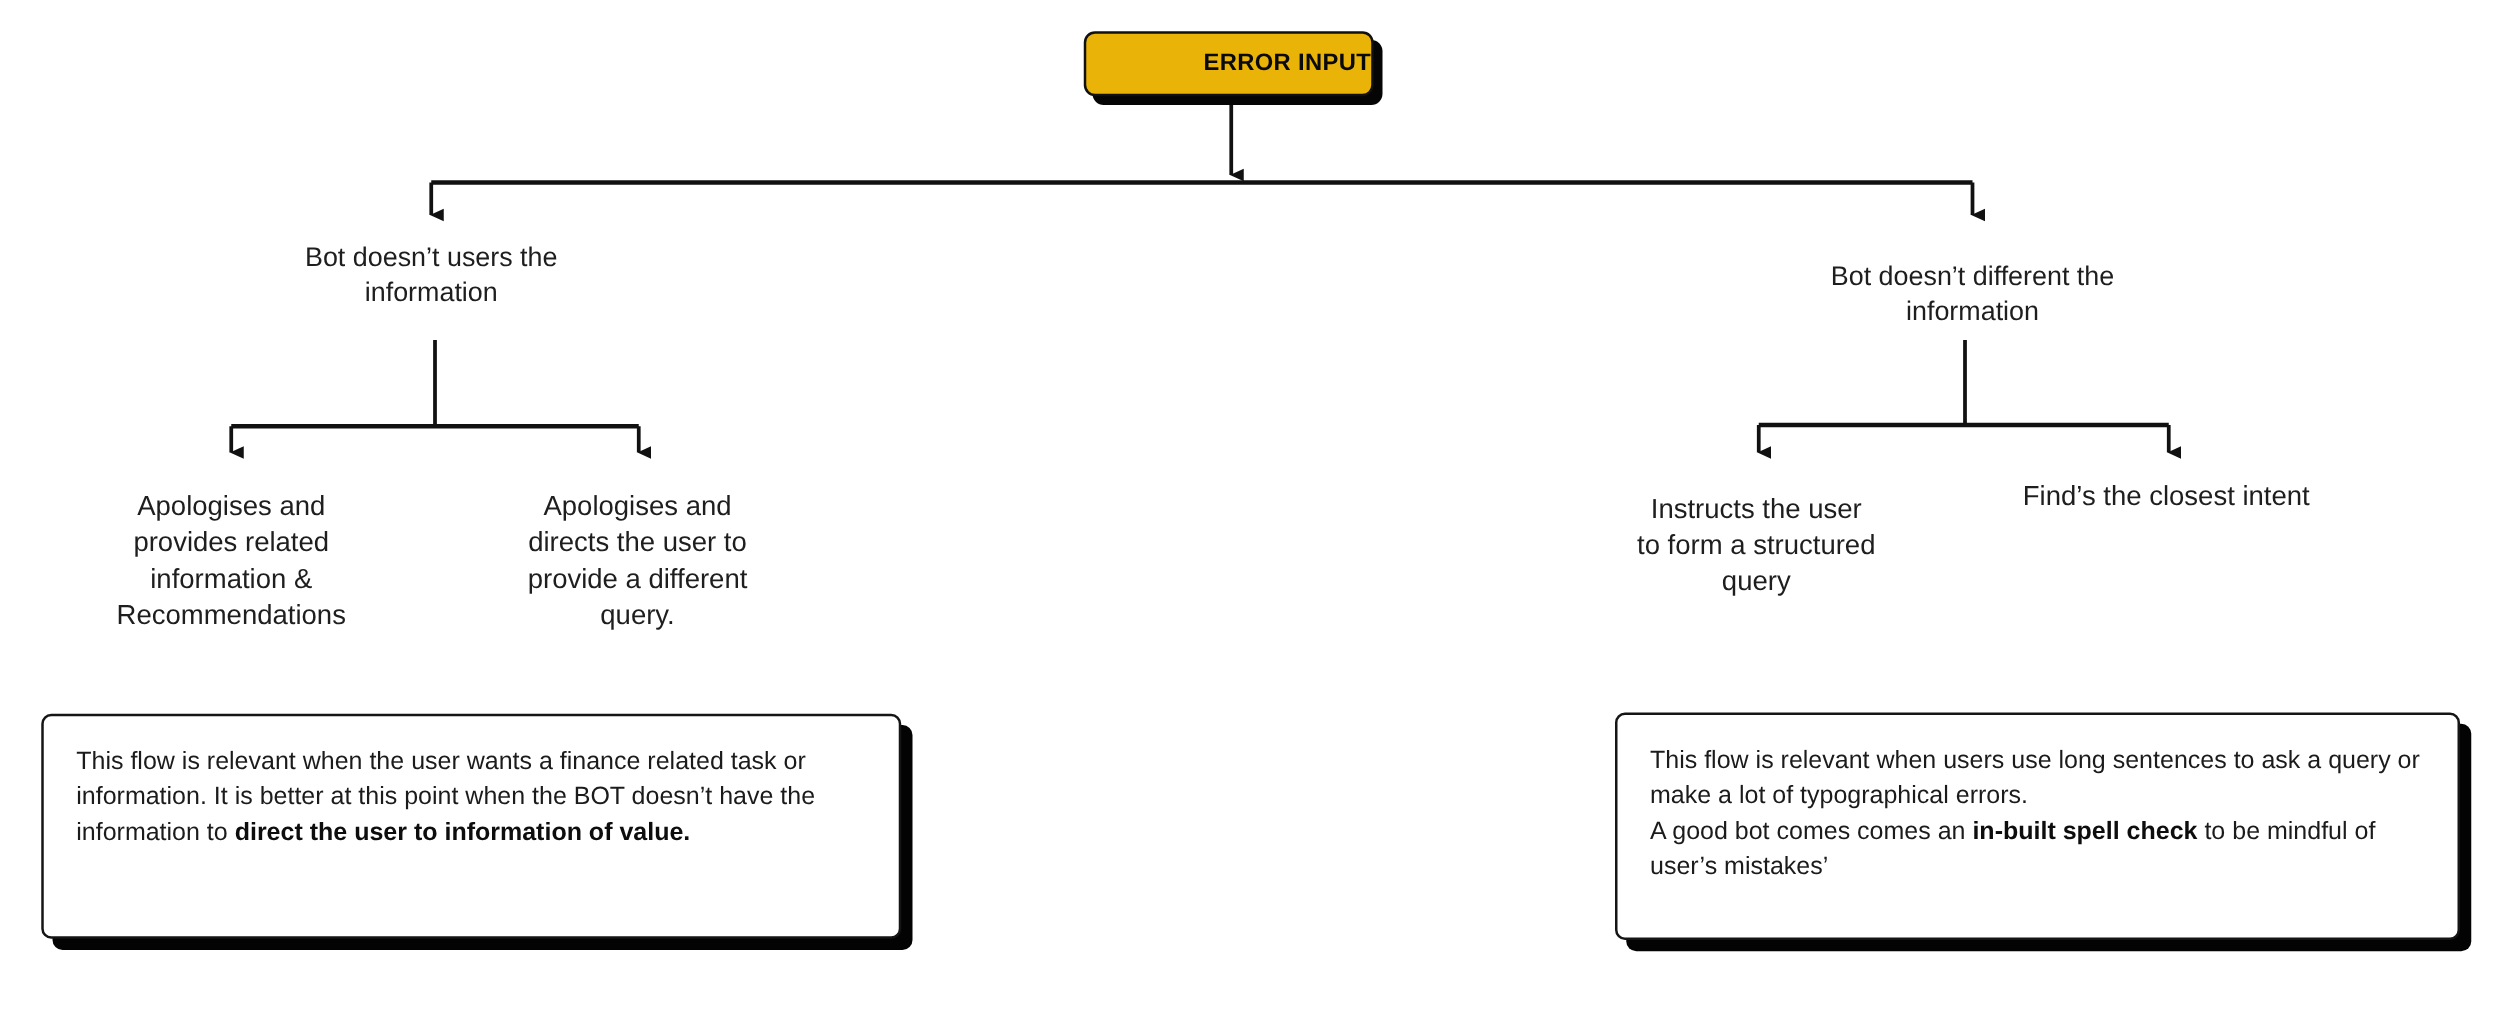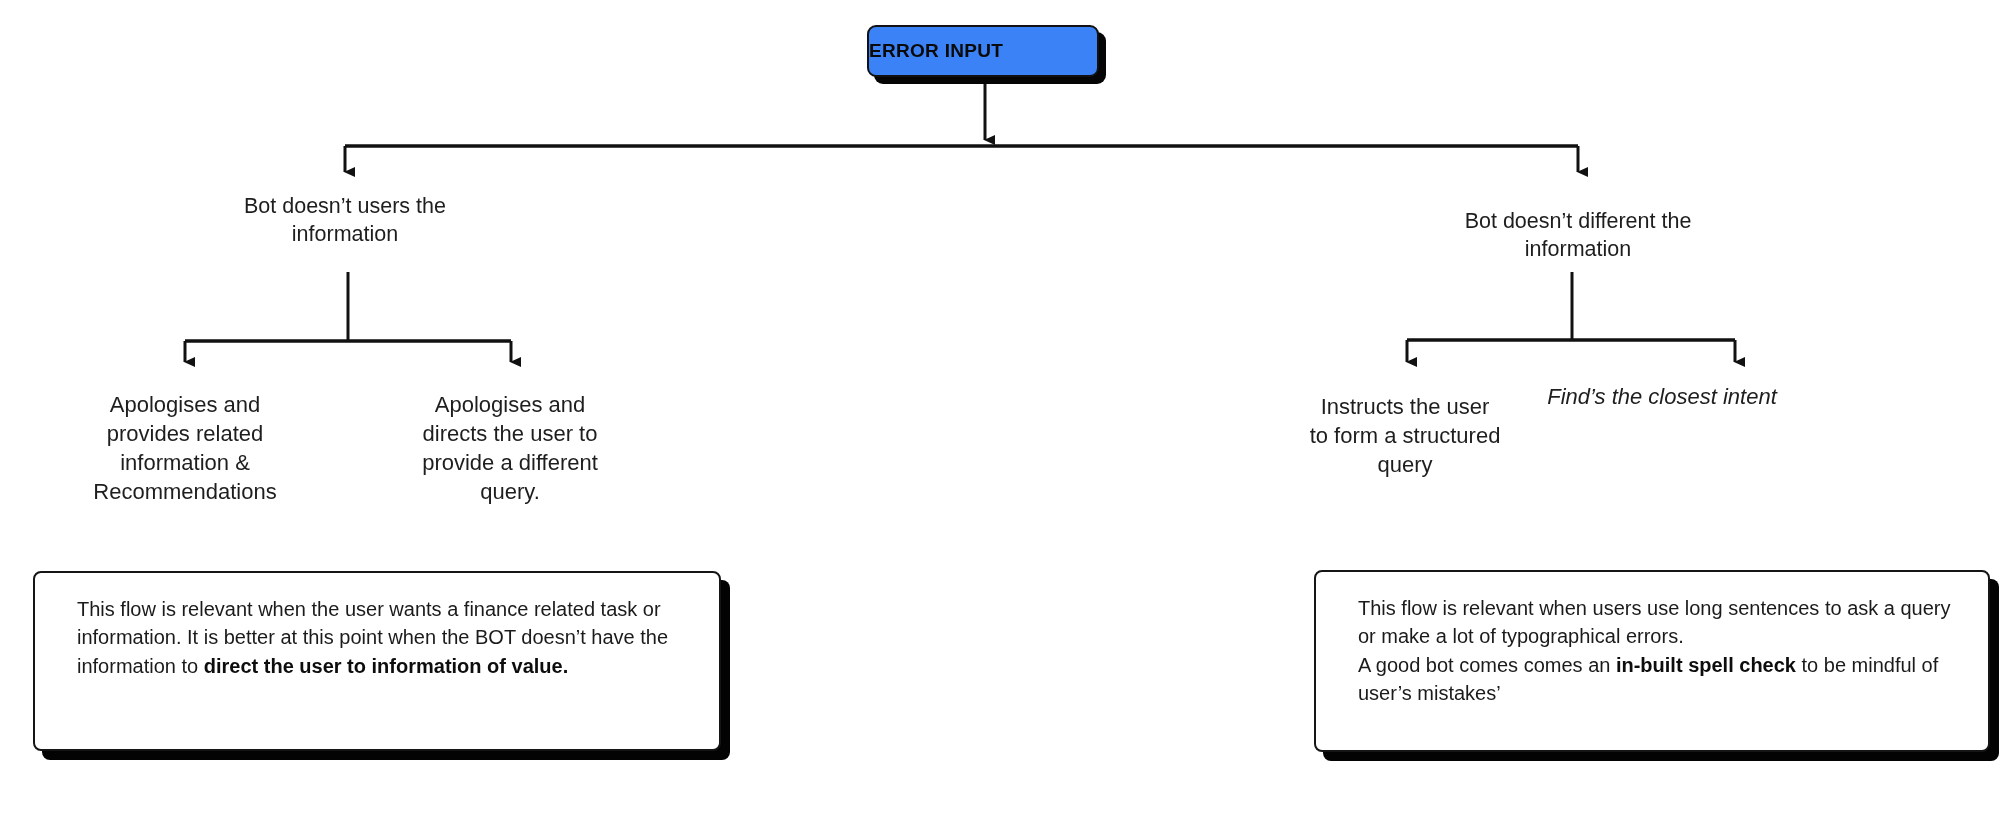--- a/index.html
+++ b/index.html
@@ -26,26 +26,26 @@
   }
 
   
   .root-node {
     position: absolute;
     left: 867px;
     top: 25px;
     width: 232px;
     height: 52px;
     box-sizing: border-box;
-    background: #3b82f6;
+    background: #eab308;
     border: 2.5px solid #111111;
     border-radius: 9px;
     display: flex;
     align-items: center;
-    justify-content: flex-start;
+    justify-content: flex-end;
     box-shadow: 7px 7px 0 0 #050505;
     z-index: 3;
   }
   .root-node .root-label {
     font-size: 19px;
     font-weight: bold;
     letter-spacing: 0.3px;
     color: #0a0a0a;
     white-space: nowrap;
   }
@@ -65,43 +65,43 @@
   .leaf-label {
     font-size: 22px;
   }
 
   #branch-left   { left: 185px;  top: 192px; width: 320px; }
   #branch-right  { left: 1418px; top: 207px; width: 320px; }
 
   #leaf-l1 { left: 60px;   top: 390px; width: 250px; }
   #leaf-l2 { left: 385px;  top: 390px; width: 250px; }
   #leaf-r1 { left: 1280px; top: 392px; width: 250px; }
-  #leaf-r2 { left: 1517px; top: 382px; width: 290px; font-style: italic; }
+  #leaf-r2 { left: 1588px; top: 382px; width: 290px; }
 
   
   .callout {
     position: absolute;
     box-sizing: border-box;
     background: #ffffff;
     border: 2.5px solid #151515;
     border-radius: 8px;
     box-shadow: 9px 9px 0 0 #030303;
-    padding: 22px 26px 18px 42px;
+    padding: 22px 26px 18px 26px;
     z-index: 2;
   }
   .callout p {
     margin: 0;
     font-size: 20px;
     line-height: 1.42;
     color: #1b1b1b;
   }
   .callout b { font-weight: bold; color: #0d0d0d; }
 
   #callout-left  { left: 33px;   top: 571px; width: 688px; height: 180px; }
-  #callout-right { left: 1292px; top: 570px; width: 676px; height: 182px; margin-left: 22px; }
+  #callout-right { left: 1292px; top: 570px; width: 676px; height: 182px; }
 </style>
 </head>
 <body>
 
 <div id="page">
 
   <svg id="svg-connectors" viewBox="0 0 2000 821">
     <defs>
       <marker id="arrowdown" markerWidth="12" markerHeight="11" refX="6" refY="10" orient="auto" markerUnits="userSpaceOnUse">
         <path d="M1,0 L11,0 L6,11 Z" fill="#111111"></path>

